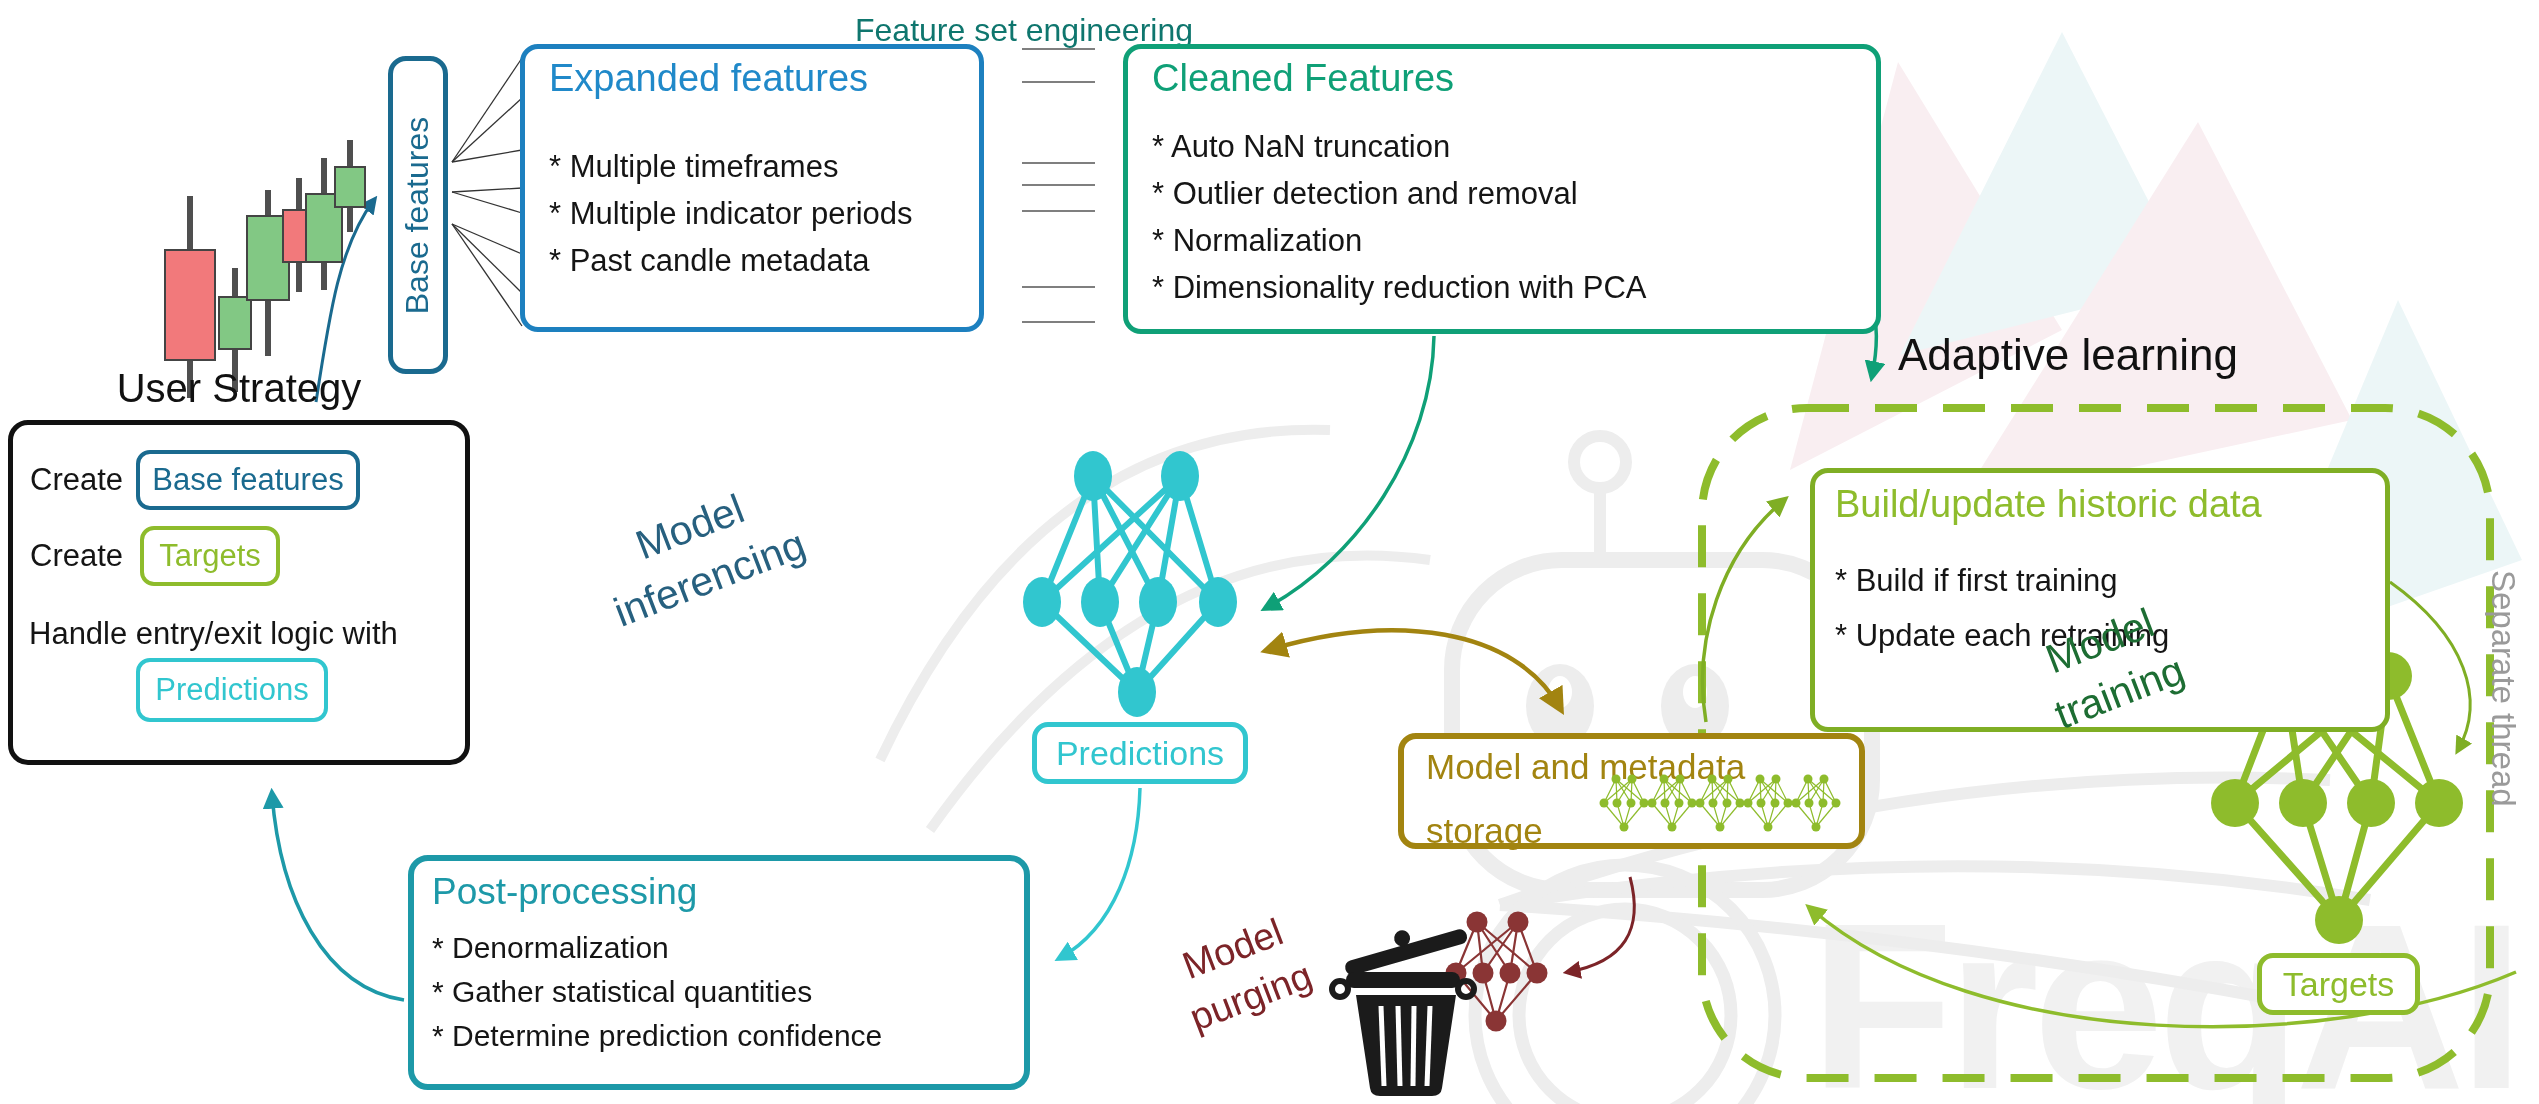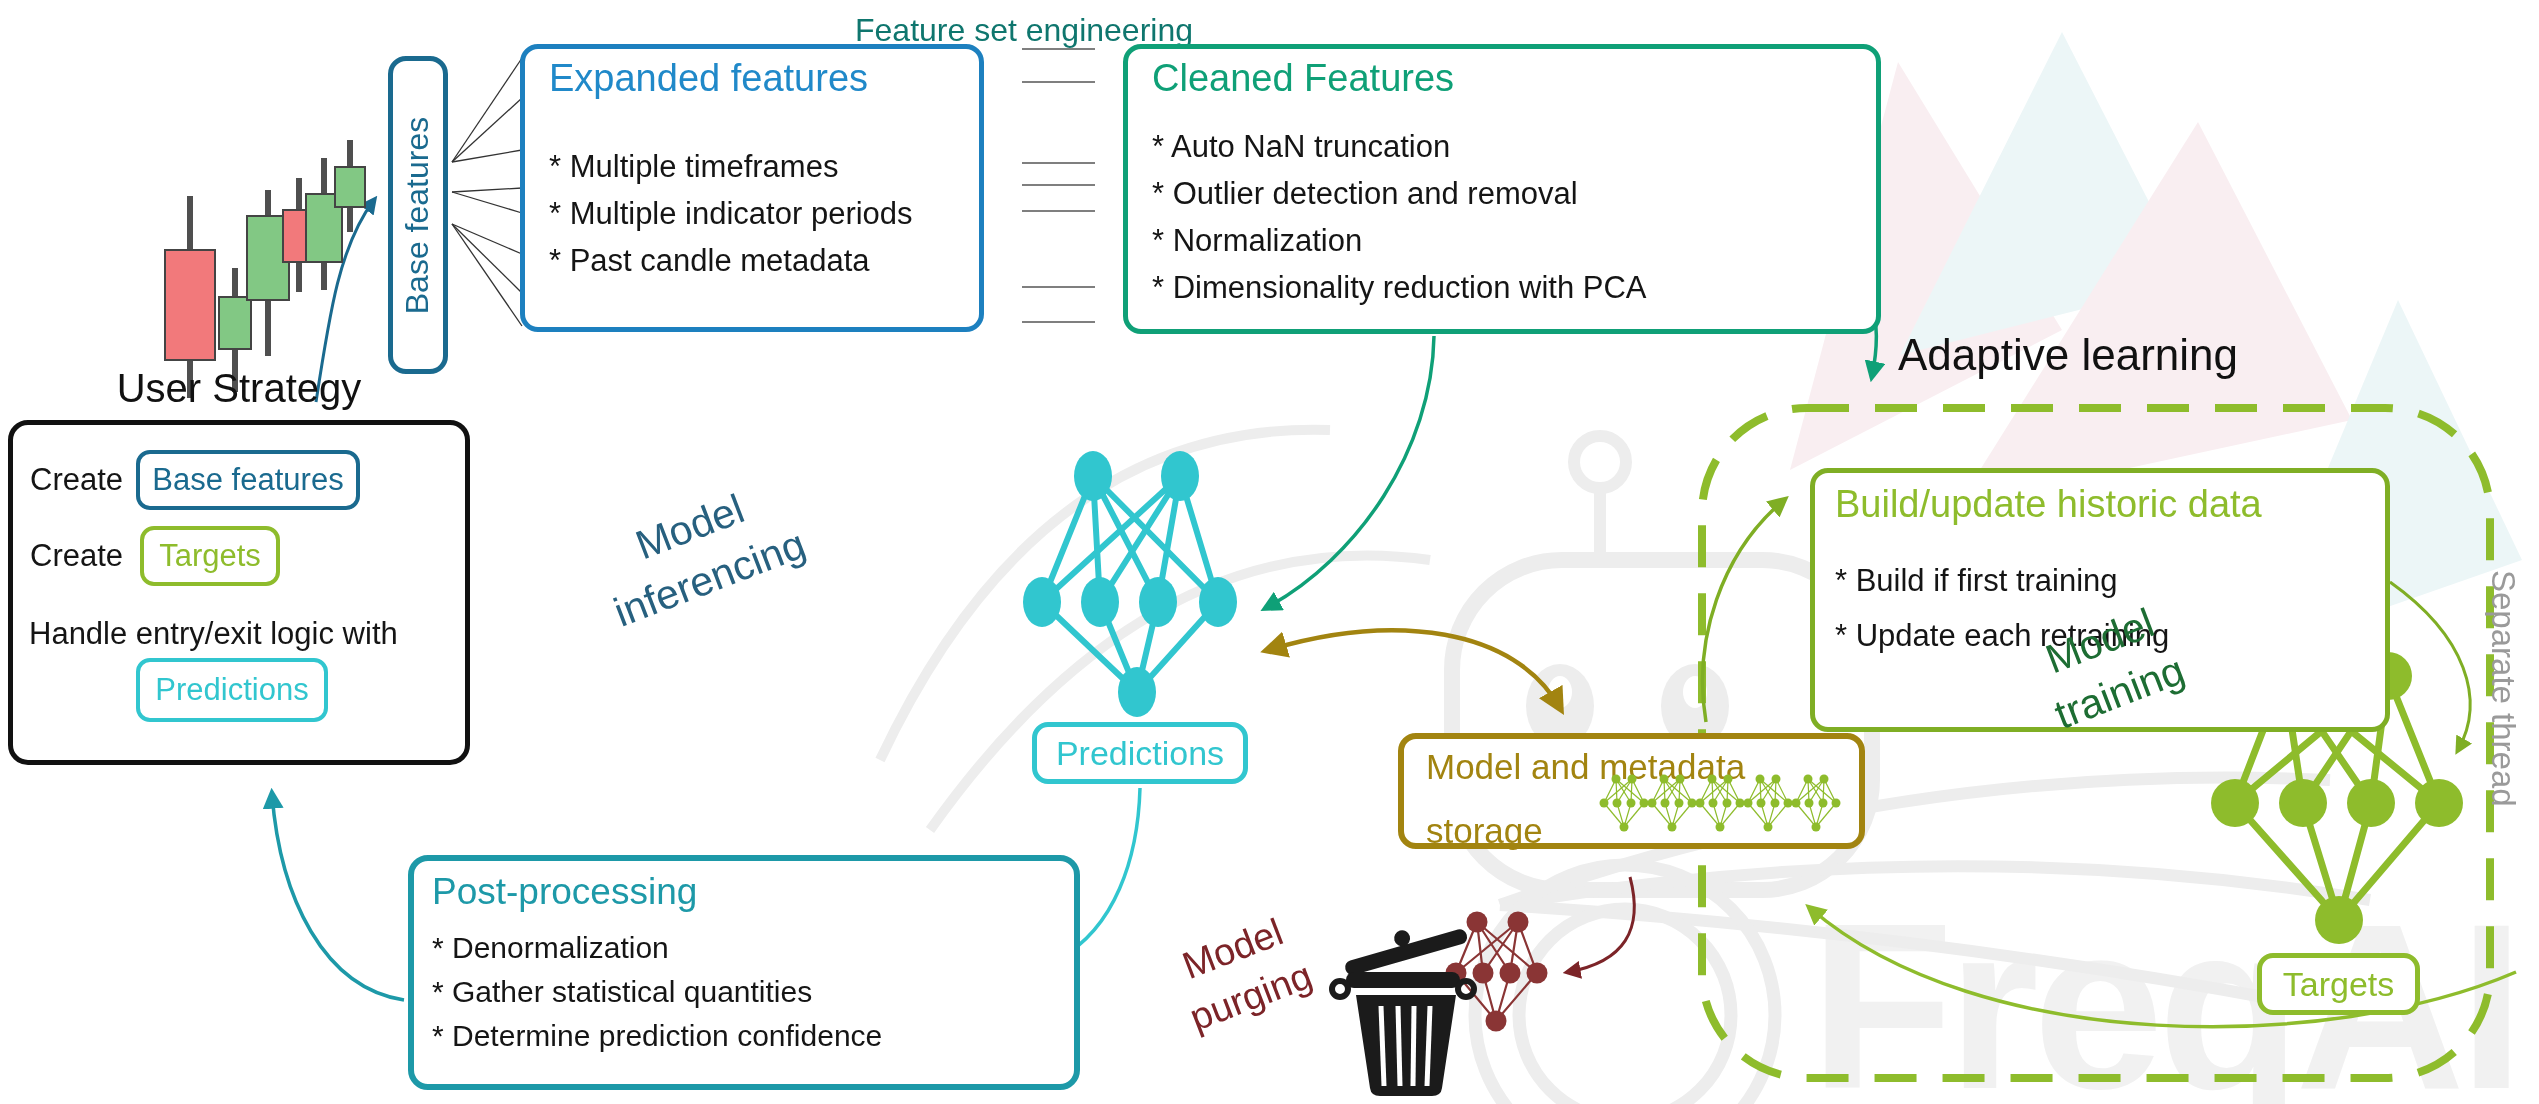--- a/index.html
+++ b/index.html
@@ -19,21 +19,21 @@
   .expanded-box{left:520px;top:44px;width:464px;height:288px;border:5px solid #1d80bf;border-radius:18px;padding:8px 0 0 24px;}
   .expanded-title{color:#2089c9;margin-bottom:42px;}
 
   .cleaned-box{left:1095px;top:44px;width:758px;height:290px;border:5px solid #0fa077;border-radius:18px;padding:8px 0 0 24px;margin-left:28px;}
   .cleaned-title{color:#0fa077;margin-bottom:22px;}
 
   .build-box{left:1810px;top:468px;width:580px;height:264px;border:5px solid #7fae24;border-radius:18px;padding:10px 0 0 20px;}
   .build-title{color:#8ebc2c;margin-bottom:26px;}
   .build-box .item{line-height:1.8;}
 
-  .post-box{left:408px;top:855px;width:672px;height:235px;border:6px solid #1d99a8;border-radius:20px;padding:10px 0 0 18px;}
+  .post-box{left:408px;top:855px;width:622px;height:235px;border:6px solid #1d99a8;border-radius:20px;padding:10px 0 0 18px;}
   .post-title{color:#1d99a8;margin-bottom:12px;font-size:37px;}
   .post-box .item{font-size:30px;line-height:1.47;}
 
   .user-box{left:8px;top:420px;width:462px;height:345px;border:5px solid #111111;border-radius:20px;background:transparent;}
   .us-label{position:absolute;font-size:31px;white-space:nowrap;color:#151515;text-align:right;}
   .pill{position:absolute;display:flex;align-items:center;justify-content:center;background:#ffffff;border-style:solid;border-radius:14px;box-sizing:border-box;white-space:nowrap;}
 
   .pill-base-inline{left:136px;top:450px;width:224px;height:60px;border:4px solid #1a6a8f;color:#1a6a8f;font-size:31px;}
   .pill-targets-inline{left:140px;top:526px;width:140px;height:60px;border:4px solid #8ebc2c;color:#8ebc2c;font-size:31px;}
   .pill-predictions-inline{left:136px;top:658px;width:192px;height:64px;border:4px solid #31c6cf;color:#31c6cf;font-size:31px;}

